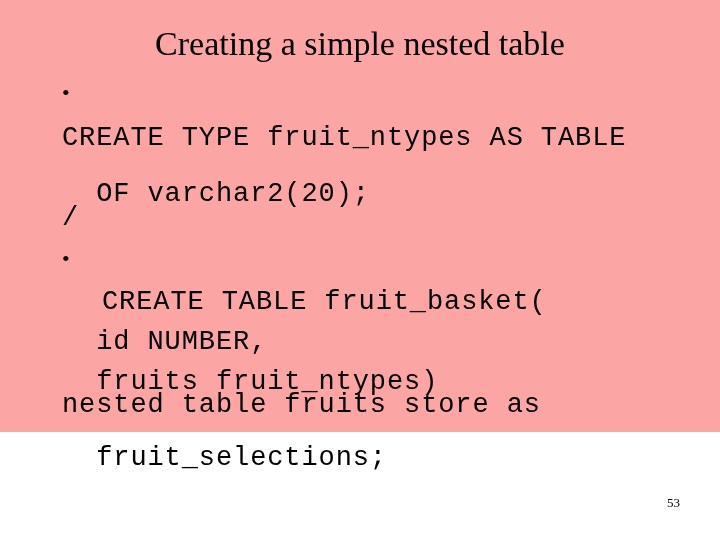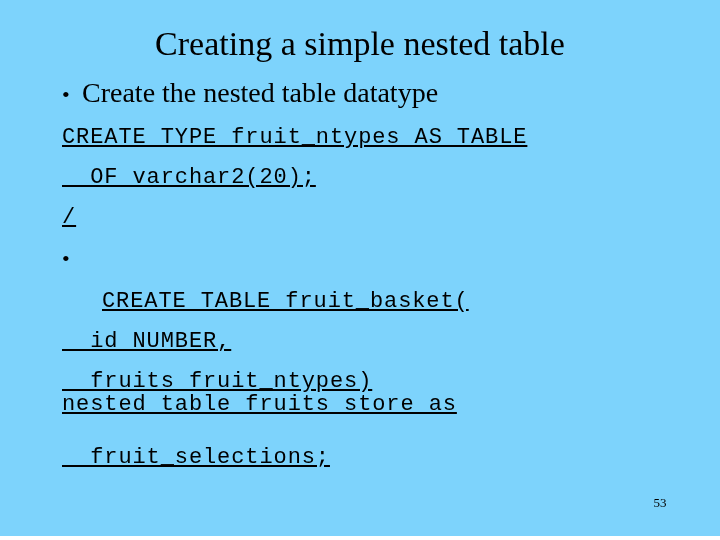--- a/index.html
+++ b/index.html
@@ -11,22 +11,22 @@
     width: 720px;
     height: 540px;
     background: #ffffff;
     font-family: "Liberation Serif", "DejaVu Serif", serif;
     color: #000000;
     overflow: hidden;
   }
   .slide {
     position: relative;
     width: 720px;
-    height: 536px;
-    background: #7dd3fc;
+    height: 432px;
+    background: #fca5a5;
   }
   .slide-title {
     position: absolute;
     left: 40px;
     top: 24px;
     width: 640px;
     text-align: center;
     font-family: "Liberation Serif", "DejaVu Serif", serif;
     font-size: 34px;
     line-height: 40px;
@@ -58,64 +58,62 @@
     font-size: 22px;
     line-height: 32px;
     flex: 0 0 20px;
   }
   .bullet-text {
     display: inline-block;
   }
   .code-line {
     position: absolute;
     font-family: "Liberation Mono", "DejaVu Sans Mono", monospace;
-    font-size: 22px;
+    font-size: 27px;
     line-height: 30px;
     color: #000000;
     white-space: pre;
     letter-spacing: 0.9px;
-    text-decoration: underline;
   }
   .bullet1 { top: 77px; }
   .bullet2 { top: 243px; }
 
   .c1 { left: 62px; top: 123px; }
-  .c2 { left: 62px; top: 163px; }
+  .c2 { left: 62px; top: 179px; }
   .c3 { left: 62px; top: 203px; }
 
   .c4 { left: 62px; top: 287px; margin-left: 40px; }
   .c5 { left: 62px; top: 327px; }
   .c6 { left: 62px; top: 367px; }
   .c7 { left: 62px; top: 390px; }
   .c8 { left: 62px; top: 443px; }
 
   .page-number {
     position: absolute;
     left: 640px;
     top: 495px;
     width: 40px;
-    text-align: center;
+    text-align: right;
     font-family: "Liberation Serif", "DejaVu Serif", serif;
     font-size: 13px;
     line-height: 16px;
     color: #000000;
   }
 </style>
 </head>
 <body>
 
 <div class="slide">
 
   <div class="slide-title">Creating a simple nested table</div>
 
   <div class="body-block">
 
     <div class="bullet-row bullet1">
       <span class="bullet-mark">•</span>
-      <span class="bullet-text">Create the nested table datatype</span>
     </div>
 
     <div class="code-line c1">CREATE TYPE fruit_ntypes AS TABLE</div>
     <div class="code-line c2">  OF varchar2(20);</div>
     <div class="code-line c3">/</div>
 
     <div class="bullet-row bullet2">
       <span class="bullet-mark">•</span>
     </div>
 

